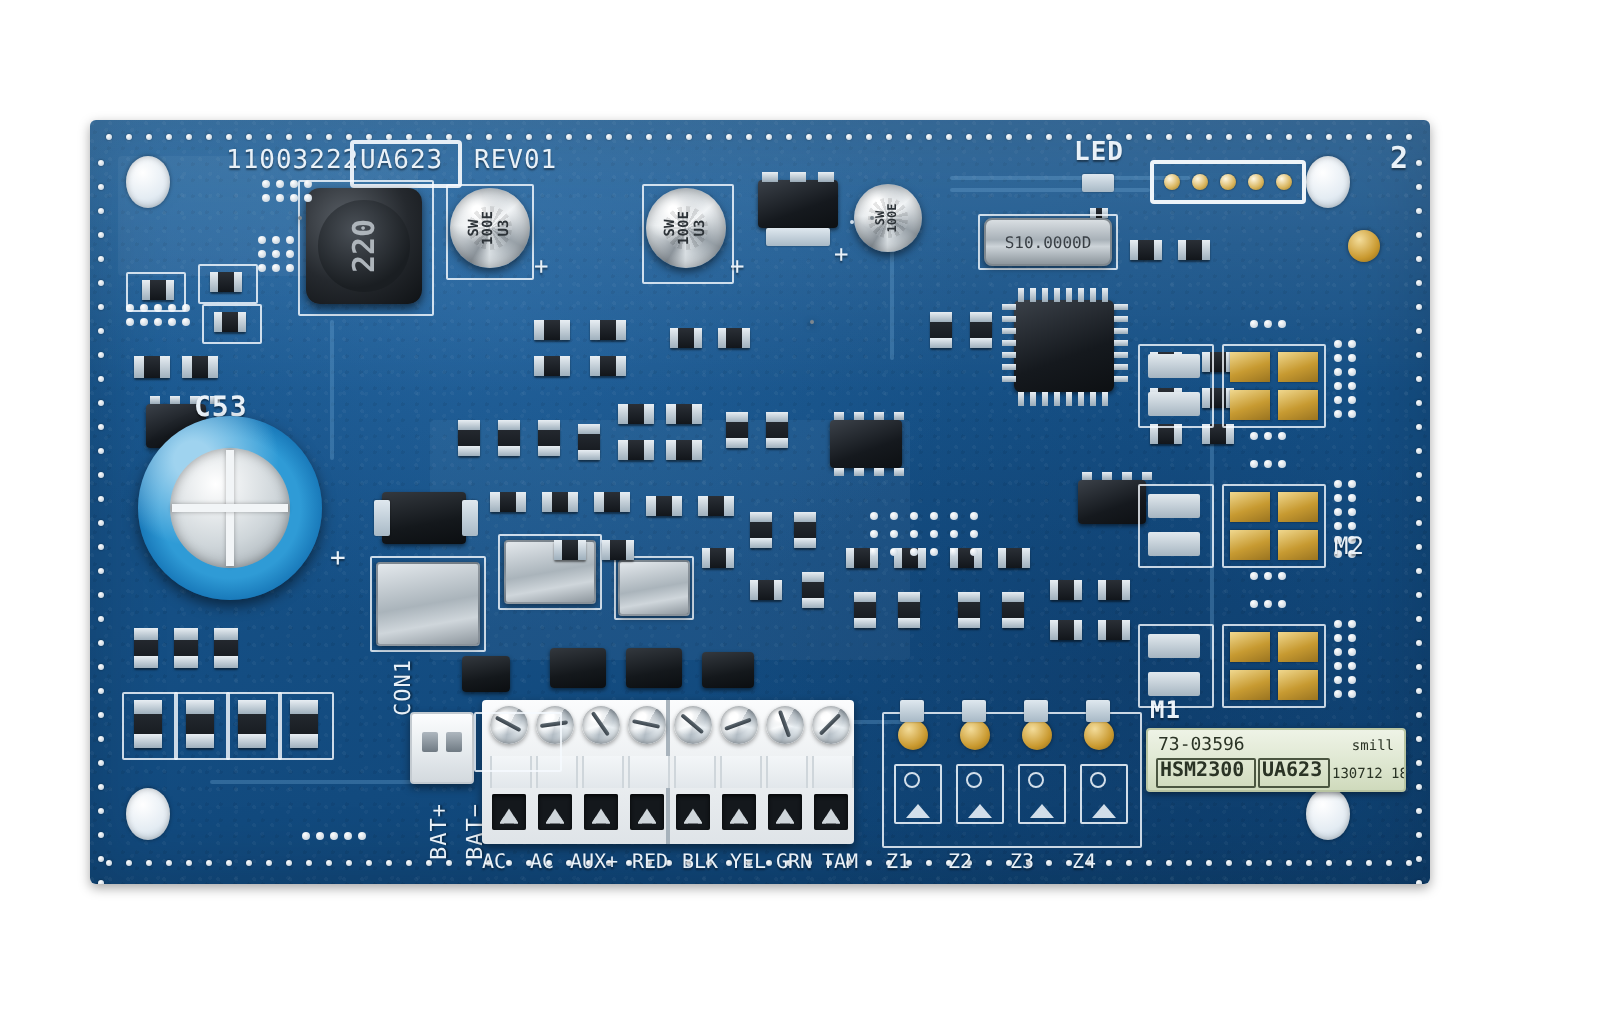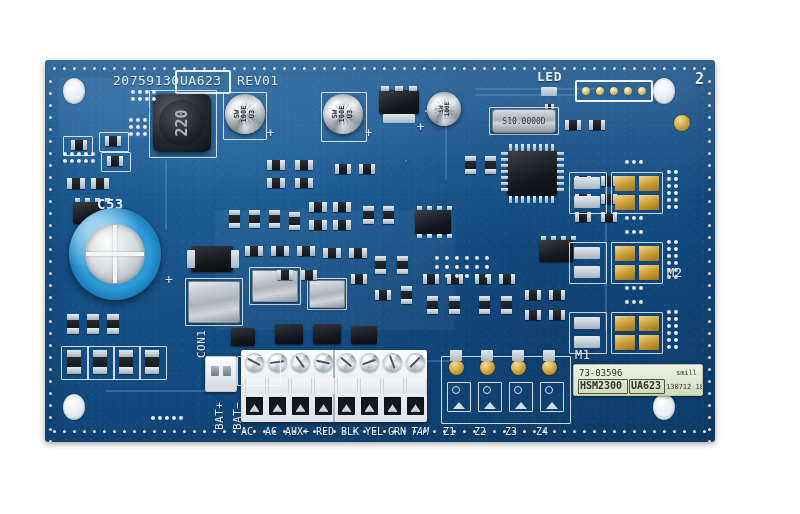--- a/index.html
+++ b/index.html
@@ -396,21 +396,21 @@
     <div class="trace" style="left:250px;top:300px;width:160px;height:2px;"></div>
     <div class="trace" style="left:60px;top:330px;width:120px;height:2px;"></div>
     <div class="trace" style="left:120px;top:100px;width:2px;height:70px;"></div>
 
     <div class="hole" style="left:18px;top:18px;width:22px;height:26px;"></div>
     <div class="hole" style="left:608px;top:18px;width:22px;height:26px;"></div>
     <div class="hole" style="left:18px;top:334px;width:22px;height:26px;"></div>
     <div class="hole" style="left:608px;top:334px;width:22px;height:26px;"></div>
     <div class="goldpad" style="left:629px;top:55px;width:16px;height:16px;"></div>
 
-    <div class="silk" style="left:68px;top:13px;font-size:13px;">20759130</div>
+    <div class="silk" style="left:68px;top:13px;font-size:13px;">11003222</div>
     <div class="silkbox" style="left:130px;top:10px;width:52px;height:20px;"></div>
     <div class="silk" style="left:135px;top:13px;font-size:13px;">UA623</div>
     <div class="silk" style="left:192px;top:13px;font-size:13px;">REV01</div>
     <div class="silk" style="left:650px;top:10px;font-size:15px;font-weight:bold;">2</div>
 
     <div class="silk" style="left:492px;top:9px;font-size:13px;font-weight:bold;">LED</div>
     <div class="pastepad" style="left:496px;top:27px;width:16px;height:9px;"></div>
     <div class="smd" style="left:500px;top:44px;width:9px;height:5px;"></div>
 
     <div id="hdr" style="left:530px;top:20px;width:70px;height:18px;">
@@ -686,21 +686,21 @@
       <div class="tslot" style="left:166px;top:47px;width:17px;height:18px;"></div>
     </div>
 
     <div class="silk" style="left:196px;top:366px;font-size:10px;letter-spacing:0;">AC</div>
     <div class="silk" style="left:220px;top:366px;font-size:10px;letter-spacing:0;">AC</div>
     <div class="silk" style="left:240px;top:366px;font-size:10px;letter-spacing:0;">AUX+</div>
     <div class="silk" style="left:271px;top:366px;font-size:10px;letter-spacing:0;">RED</div>
     <div class="silk" style="left:296px;top:366px;font-size:10px;letter-spacing:0;">BLK</div>
     <div class="silk" style="left:320px;top:366px;font-size:10px;letter-spacing:0;">YEL</div>
     <div class="silk" style="left:343px;top:366px;font-size:10px;letter-spacing:0;">GRN</div>
-    <div class="silk" style="left:366px;top:366px;font-size:10px;letter-spacing:0;font-style:italic;">TAM</div>
+    <div class="silk" style="left:366px;top:366px;font-size:10px;letter-spacing:0;">TAM</div>
 
     <div class="silkout" style="left:396px;top:296px;width:128px;height:66px;"></div>
 
     <div class="goldpad" style="left:404px;top:300px;width:15px;height:15px;"></div>
     <div class="goldpad" style="left:435px;top:300px;width:15px;height:15px;"></div>
     <div class="goldpad" style="left:466px;top:300px;width:15px;height:15px;"></div>
     <div class="goldpad" style="left:497px;top:300px;width:15px;height:15px;"></div>
     <div class="pastepad" style="left:405px;top:290px;width:12px;height:11px;"></div>
     <div class="pastepad" style="left:436px;top:290px;width:12px;height:11px;"></div>
     <div class="pastepad" style="left:467px;top:290px;width:12px;height:11px;"></div>
@@ -721,21 +721,21 @@
     <div class="zfp" style="left:495px;top:322px;width:22px;height:28px;">
       <div class="circ"></div>
       <div class="tri"></div>
     </div>
 
     <div class="silk" style="left:398px;top:366px;font-size:10px;letter-spacing:0;">Z1</div>
     <div class="silk" style="left:429px;top:366px;font-size:10px;letter-spacing:0;">Z2</div>
     <div class="silk" style="left:460px;top:366px;font-size:10px;letter-spacing:0;">Z3</div>
     <div class="silk" style="left:491px;top:366px;font-size:10px;letter-spacing:0;">Z4</div>
 
-    <div class="silk" style="left:530px;top:288px;font-size:12px;">M1</div>
+    <div class="silk" style="left:530px;top:288px;font-size:12px;font-weight:bold;">M1</div>
     <div id="label" style="left:528px;top:304px;width:128px;height:30px;">
       <div class="l1" style="left:5px;top:3px;font-size:9px;">73-03596</div>
       <div class="l1" style="right:5px;top:4px;font-size:7px;">smill</div>
       <div class="bar" style="left:4px;top:14px;width:48px;height:13px;"></div>
       <div class="l2" style="left:6px;top:15px;font-size:10px;font-weight:bold;">HSM2300</div>
       <div class="bar" style="left:55px;top:14px;width:34px;height:13px;"></div>
       <div class="l2" style="left:57px;top:15px;font-size:10px;font-weight:bold;">UA623</div>
       <div class="l2" style="left:92px;top:18px;font-size:7px;">130712 18</div>
     </div>
 

